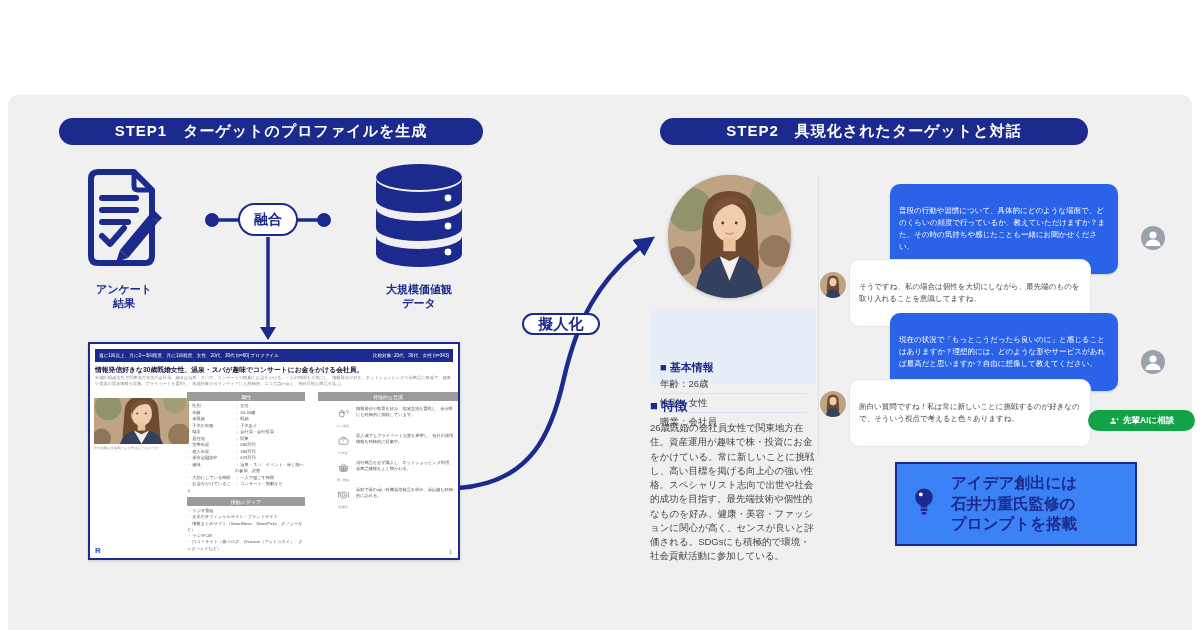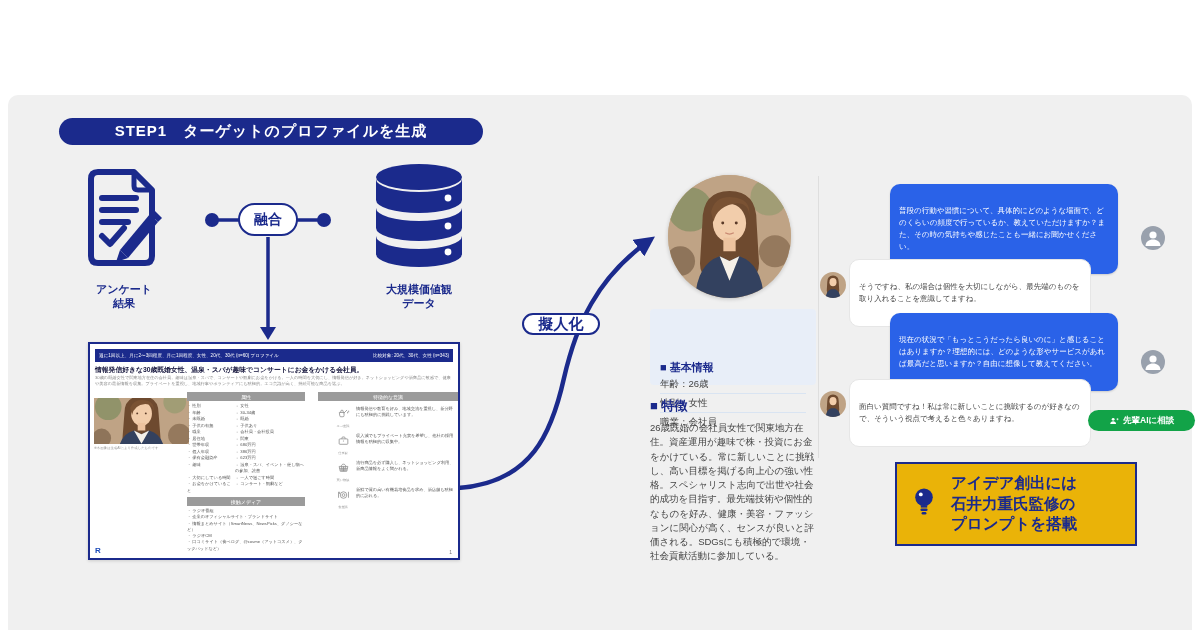--- a/index.html
+++ b/index.html
@@ -66,21 +66,21 @@
   .bubble.blue { background:#2a62e8; color:#ffffff; box-shadow:0 1px 2px rgba(0,0,0,.15); }
   .bubble.white { background:#ffffff; color:#444; border:1px solid #e6e6e6;font-family:Liberation Serif, serif; }
   .chat-avatar { position:absolute; border-radius:50%; overflow:hidden; }
   .chat-avatar.user { background:#99a1ad; display:flex; align-items:center; justify-content:center; }
   .chat-avatar svg { width:100%; height:100%; }
   .consult-btn { position:absolute; left:1088px; top:410px; height:21px; padding:0 21px; background:#12a348;
     border-radius:11px; color:#fff; font-size:8.5px; font-weight:bold; display:flex; align-items:center; gap:4px; border:none; cursor:pointer; }
   .consult-btn svg { width:10px; height:10px; }
 
   
-  .idea-box { position:absolute; left:895px; top:462px; width:242px; height:84px; background:#eab308;
+  .idea-box { position:absolute; left:895px; top:462px; width:242px; height:84px; background:#3b82f6;
     border:2px solid #1b2a8c; display:flex; align-items:center; padding:0 14px; gap:14px; }
   .idea-text { font-size:15.5px; font-weight:bold; color:#1b2a8c; line-height:1.35; white-space:pre-line; }
   .idea-bulb svg { width:26px; height:32px; }
 
   svg.flow { position:absolute; left:0; top:0; width:1200px; height:630px; pointer-events:none; }
 </style>
 </head>
 <body>
 
 <div id="canvas">
@@ -285,20 +285,21 @@
         <div class="mind-text">新鮮で質の高い有機栽培食品を求め、新店舗も積極的に訪れる。</div>
       </div>
     </div>
 
     <div class="doc-logo">R</div>
     <div class="doc-page">1</div>
   </div>
 
   <div class="mini-pill" style="left:522px; top:313px; width:78px; height:22px; font-size:15px;">擬人化</div>
 
+  <div class="step-pill" style="left:660px; top:118px; width:428px;">STEP2　具現化されたターゲットと対話</div>
 
   <div class="big-avatar">
     <svg viewBox="0 0 100 100" preserveAspectRatio="xMidYMid slice">
       <rect width="100" height="100" fill="#bfa385"></rect>
       <circle cx="18" cy="28" r="18" fill="#7d8b5e" opacity=".7"></circle>
       <circle cx="82" cy="18" r="15" fill="#8d9a6b" opacity=".6"></circle>
       <circle cx="87" cy="62" r="13" fill="#6b4f35" opacity=".5"></circle>
       <circle cx="10" cy="70" r="12" fill="#5d4630" opacity=".5"></circle>
       <path d="M28 38 Q28 13 50 13 Q72 13 72 38 L74 72 Q74 82 66 86 L34 86 Q26 82 26 72 Z" fill="#6e4a2f"></path>
       <ellipse cx="50" cy="39" rx="13.5" ry="15.5" fill="#f2cdab"></ellipse>

